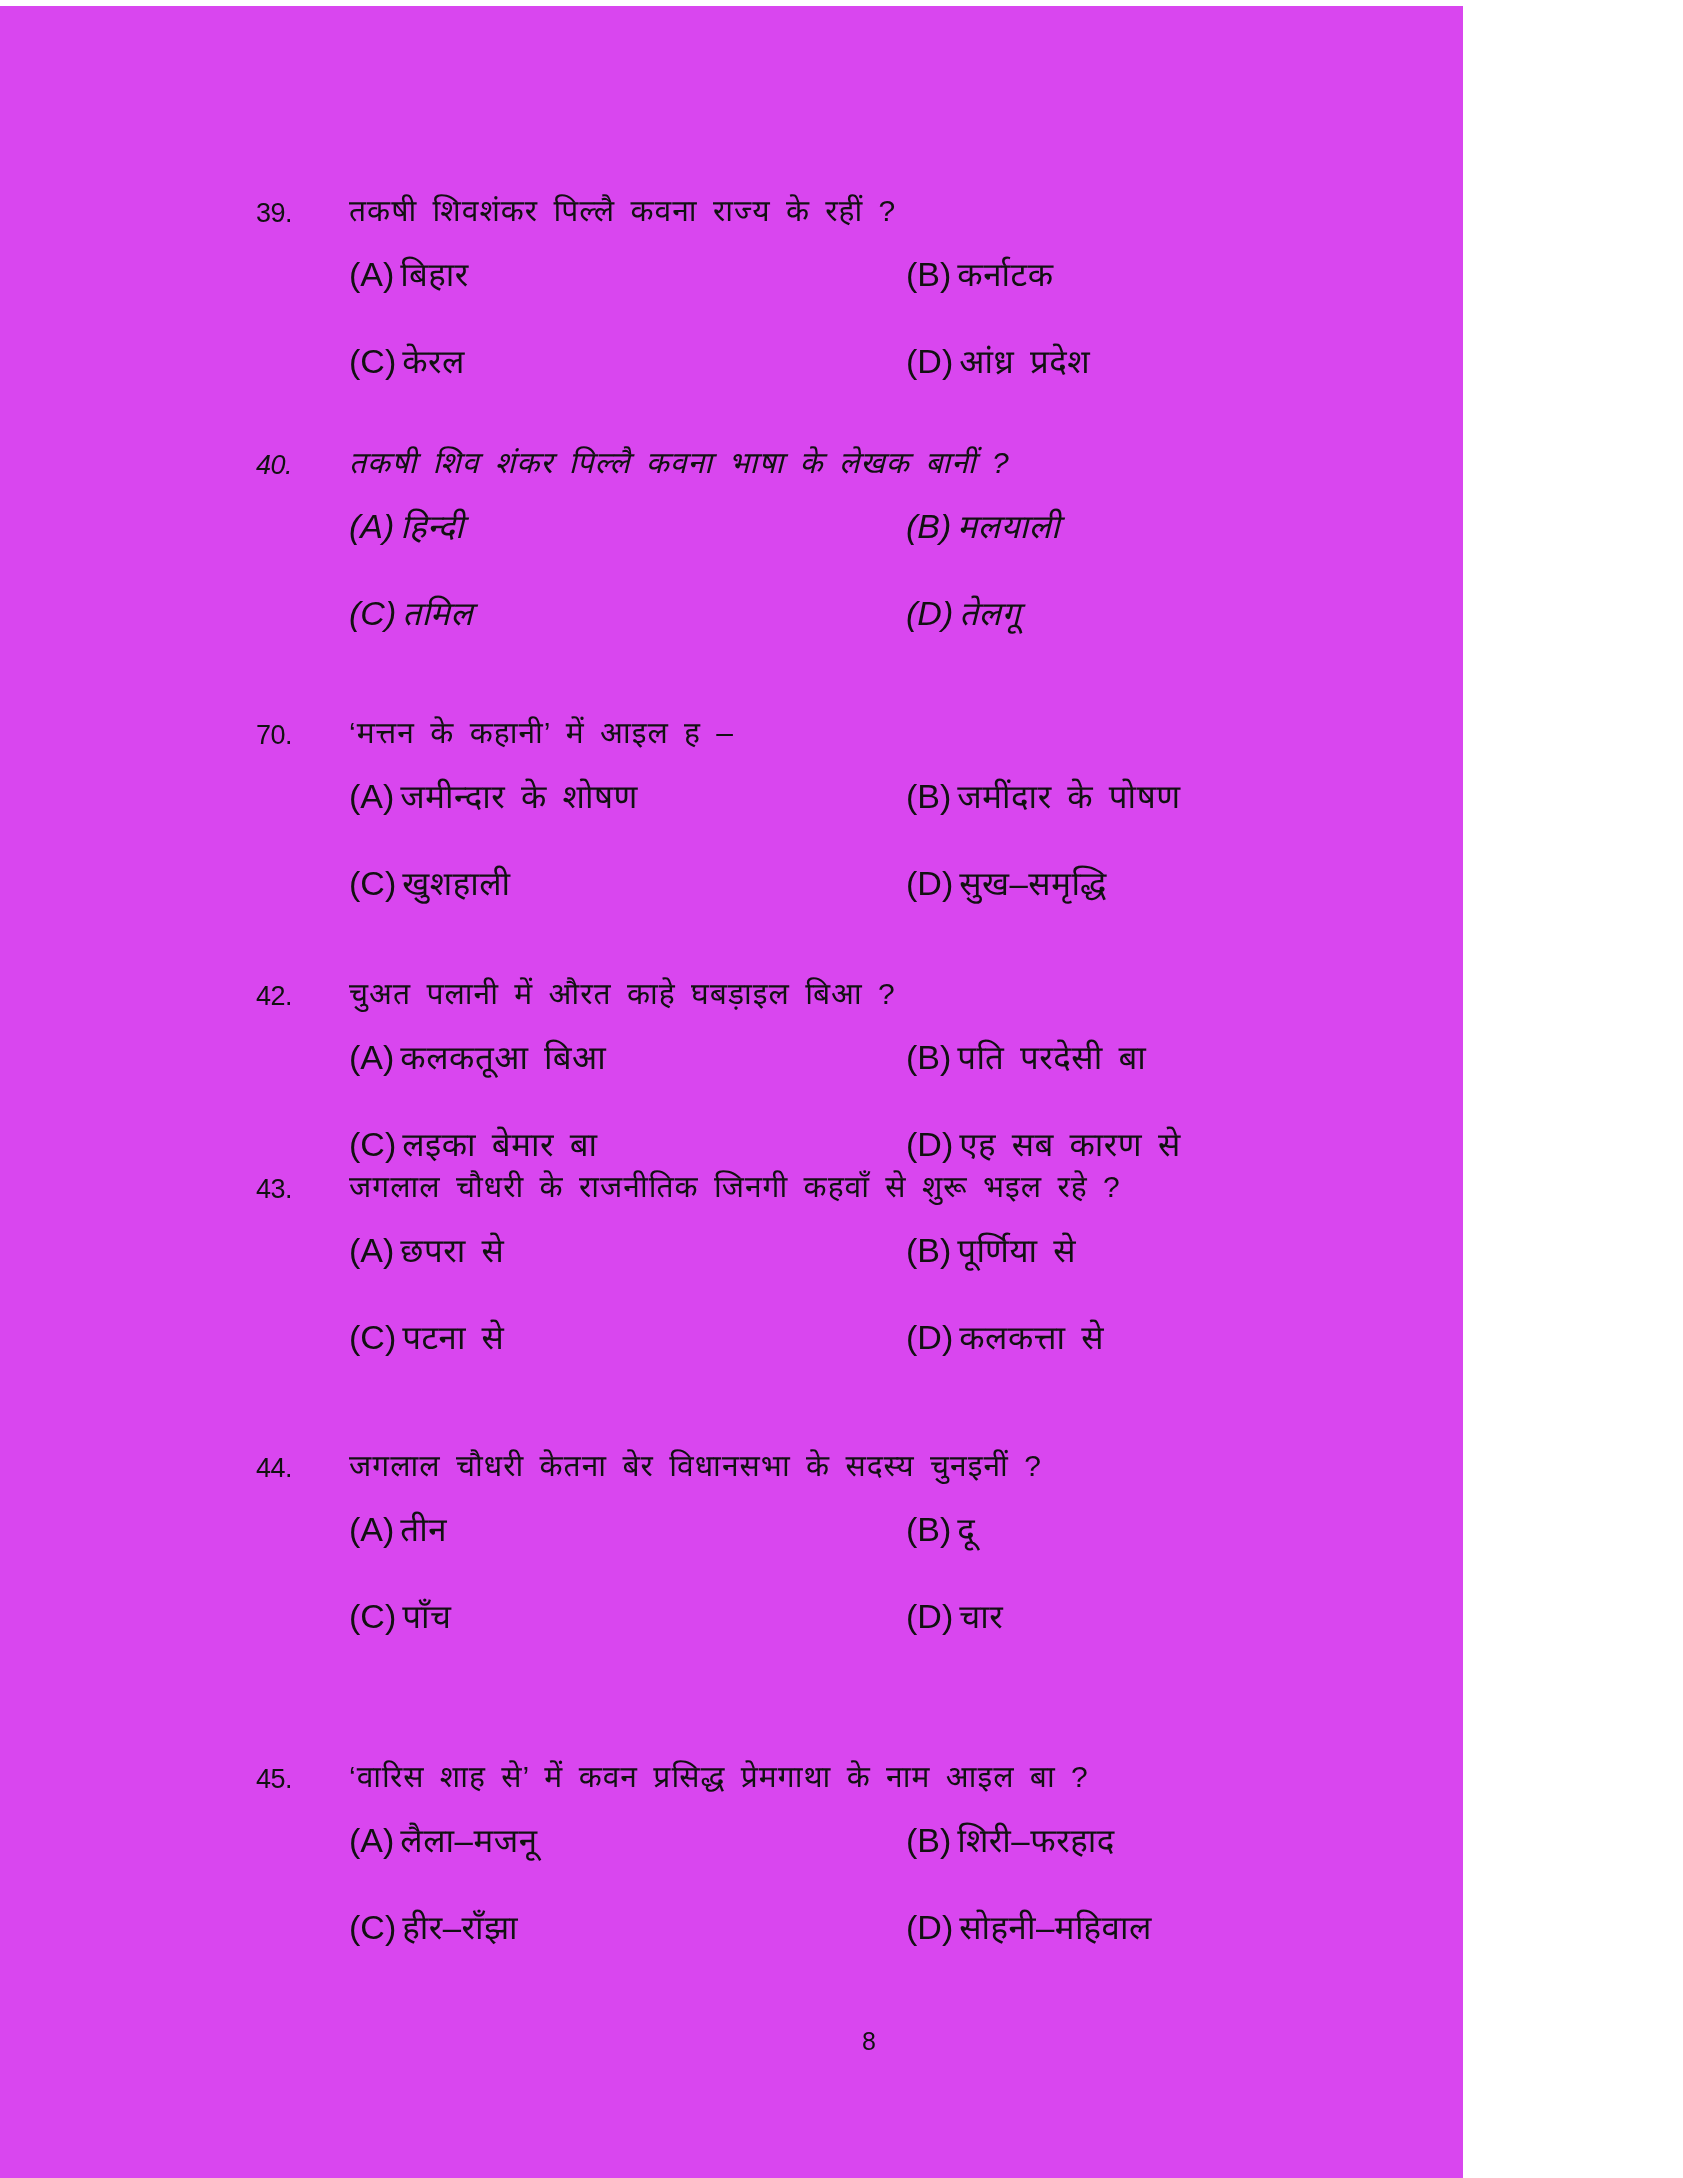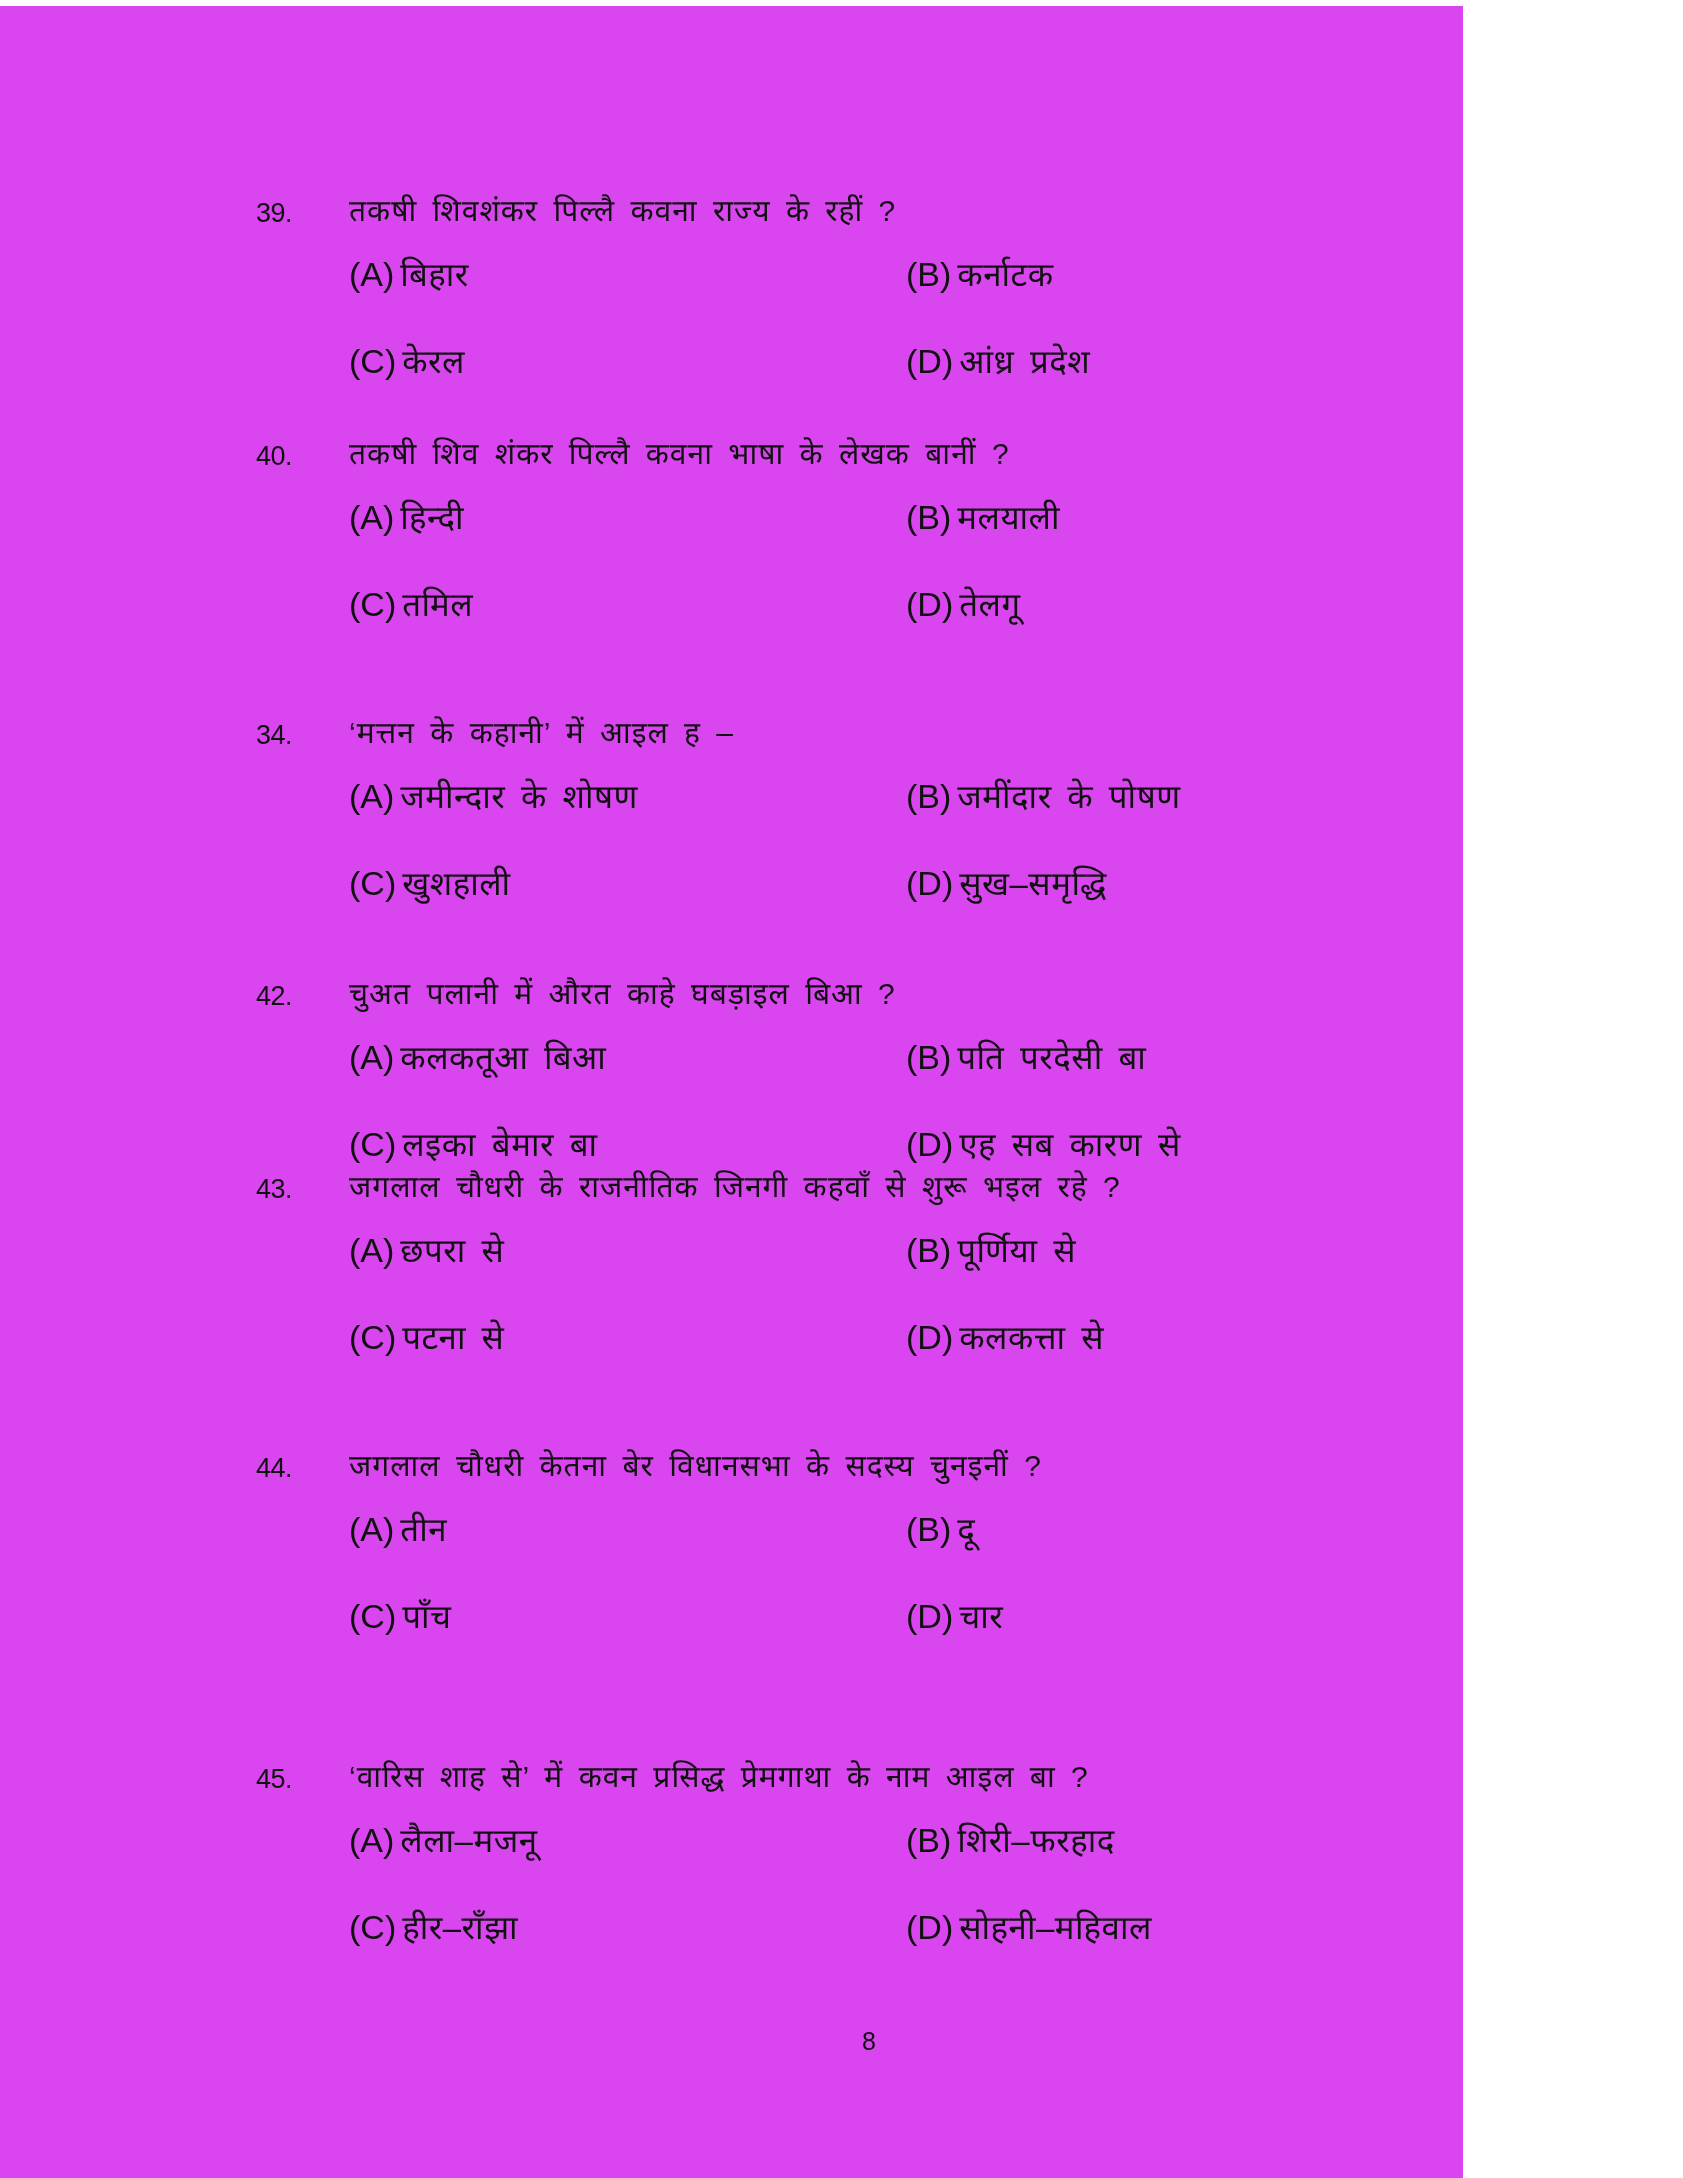--- a/index.html
+++ b/index.html
@@ -29,34 +29,34 @@
     <div class="q-row">
       <span class="q-num">39.</span>
       <span class="q-text">तकषी शिवशंकर पिल्लै कवना राज्य के रहीं ?</span>
     </div>
     <div class="opt opt-a"><span class="lbl">(A)</span><span class="val">बिहार</span></div>
     <div class="opt opt-b"><span class="lbl">(B)</span><span class="val">कर्नाटक</span></div>
     <div class="opt opt-c"><span class="lbl">(C)</span><span class="val">केरल</span></div>
     <div class="opt opt-d"><span class="lbl">(D)</span><span class="val">आंध्र प्रदेश</span></div>
   </div>
 
-  <div class="question" style="top:428px;">
+  <div class="question" style="top:437px;font-style:italic;">
     <div class="q-row">
       <span class="q-num">40.</span>
       <span class="q-text">तकषी शिव शंकर पिल्लै कवना भाषा के लेखक बानीं ?</span>
     </div>
     <div class="opt opt-a"><span class="lbl">(A)</span><span class="val">हिन्दी</span></div>
     <div class="opt opt-b"><span class="lbl">(B)</span><span class="val">मलयाली</span></div>
     <div class="opt opt-c"><span class="lbl">(C)</span><span class="val">तमिल</span></div>
     <div class="opt opt-d"><span class="lbl">(D)</span><span class="val">तेलगू</span></div>
   </div>
 
   <div class="question" style="top:707px;">
     <div class="q-row">
-      <span class="q-num">34.</span>
+      <span class="q-num">70.</span>
       <span class="q-text">‘मत्तन के कहानी’ में आइल ह –</span>
     </div>
     <div class="opt opt-a"><span class="lbl">(A)</span><span class="val">जमीन्दार के शोषण</span></div>
     <div class="opt opt-b"><span class="lbl">(B)</span><span class="val">जमींदार के पोषण</span></div>
     <div class="opt opt-c"><span class="lbl">(C)</span><span class="val">खुशहाली</span></div>
     <div class="opt opt-d"><span class="lbl">(D)</span><span class="val">सुख–समृद्धि</span></div>
   </div>
 
   <div class="question" style="top:968px;">
     <div class="q-row">

